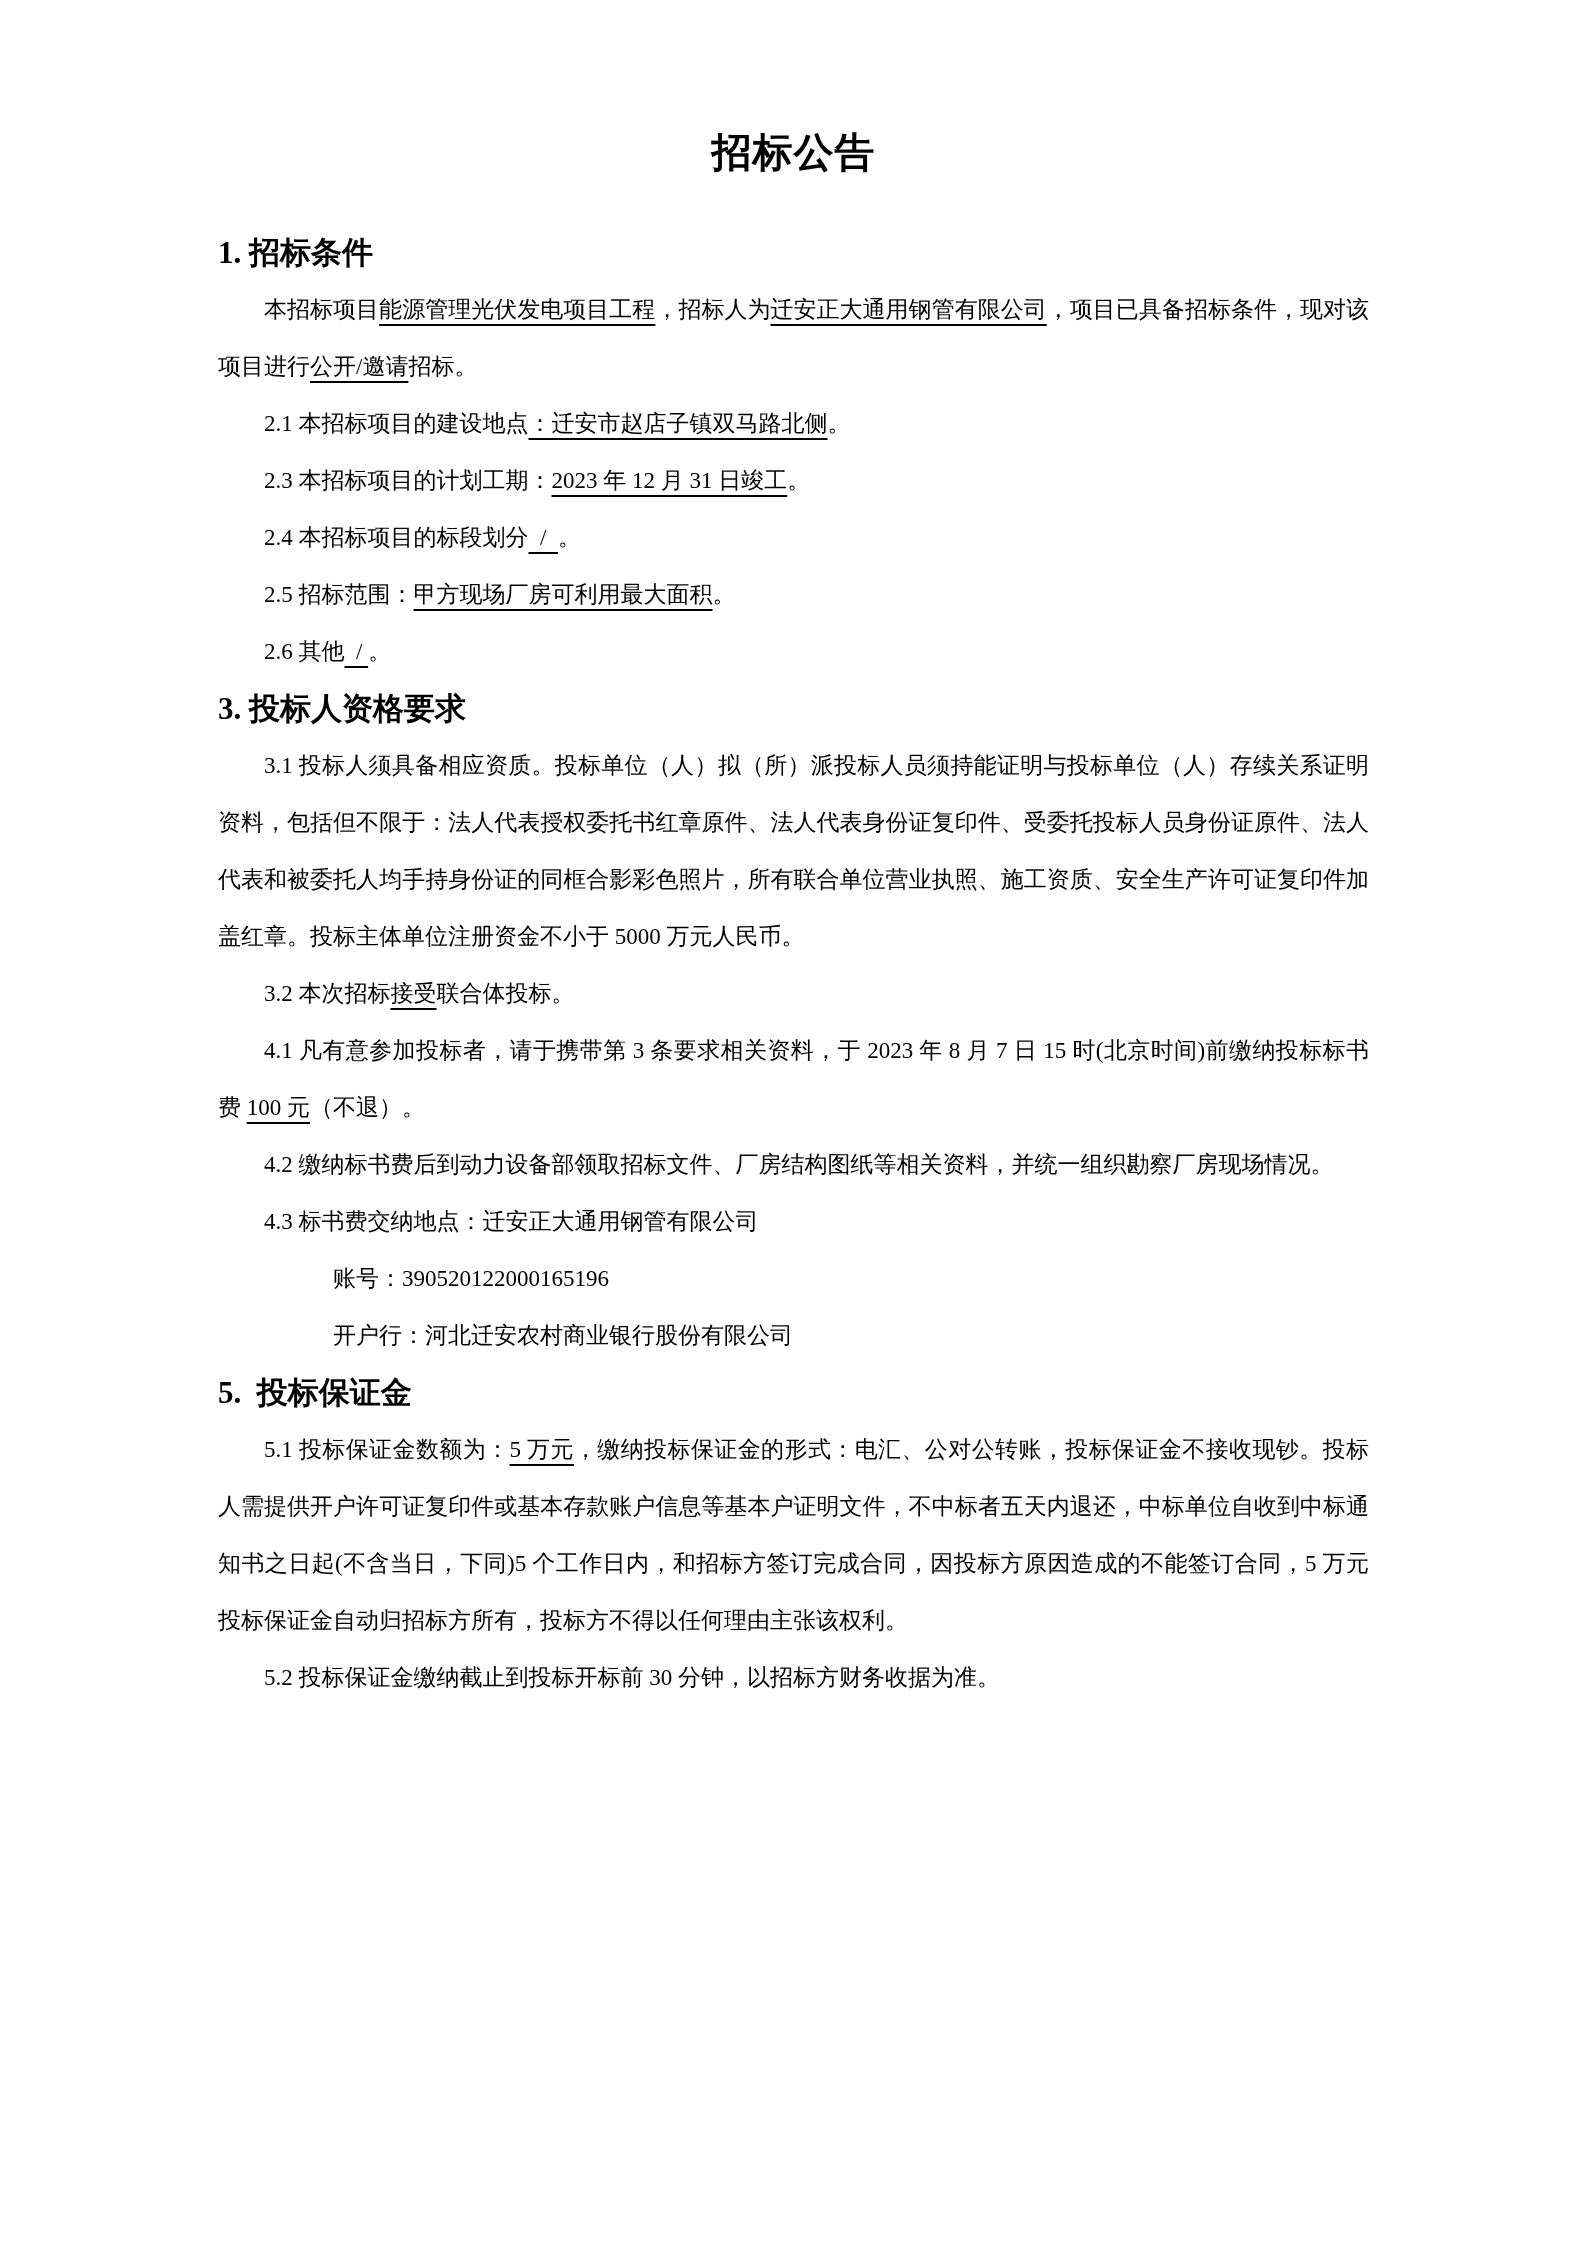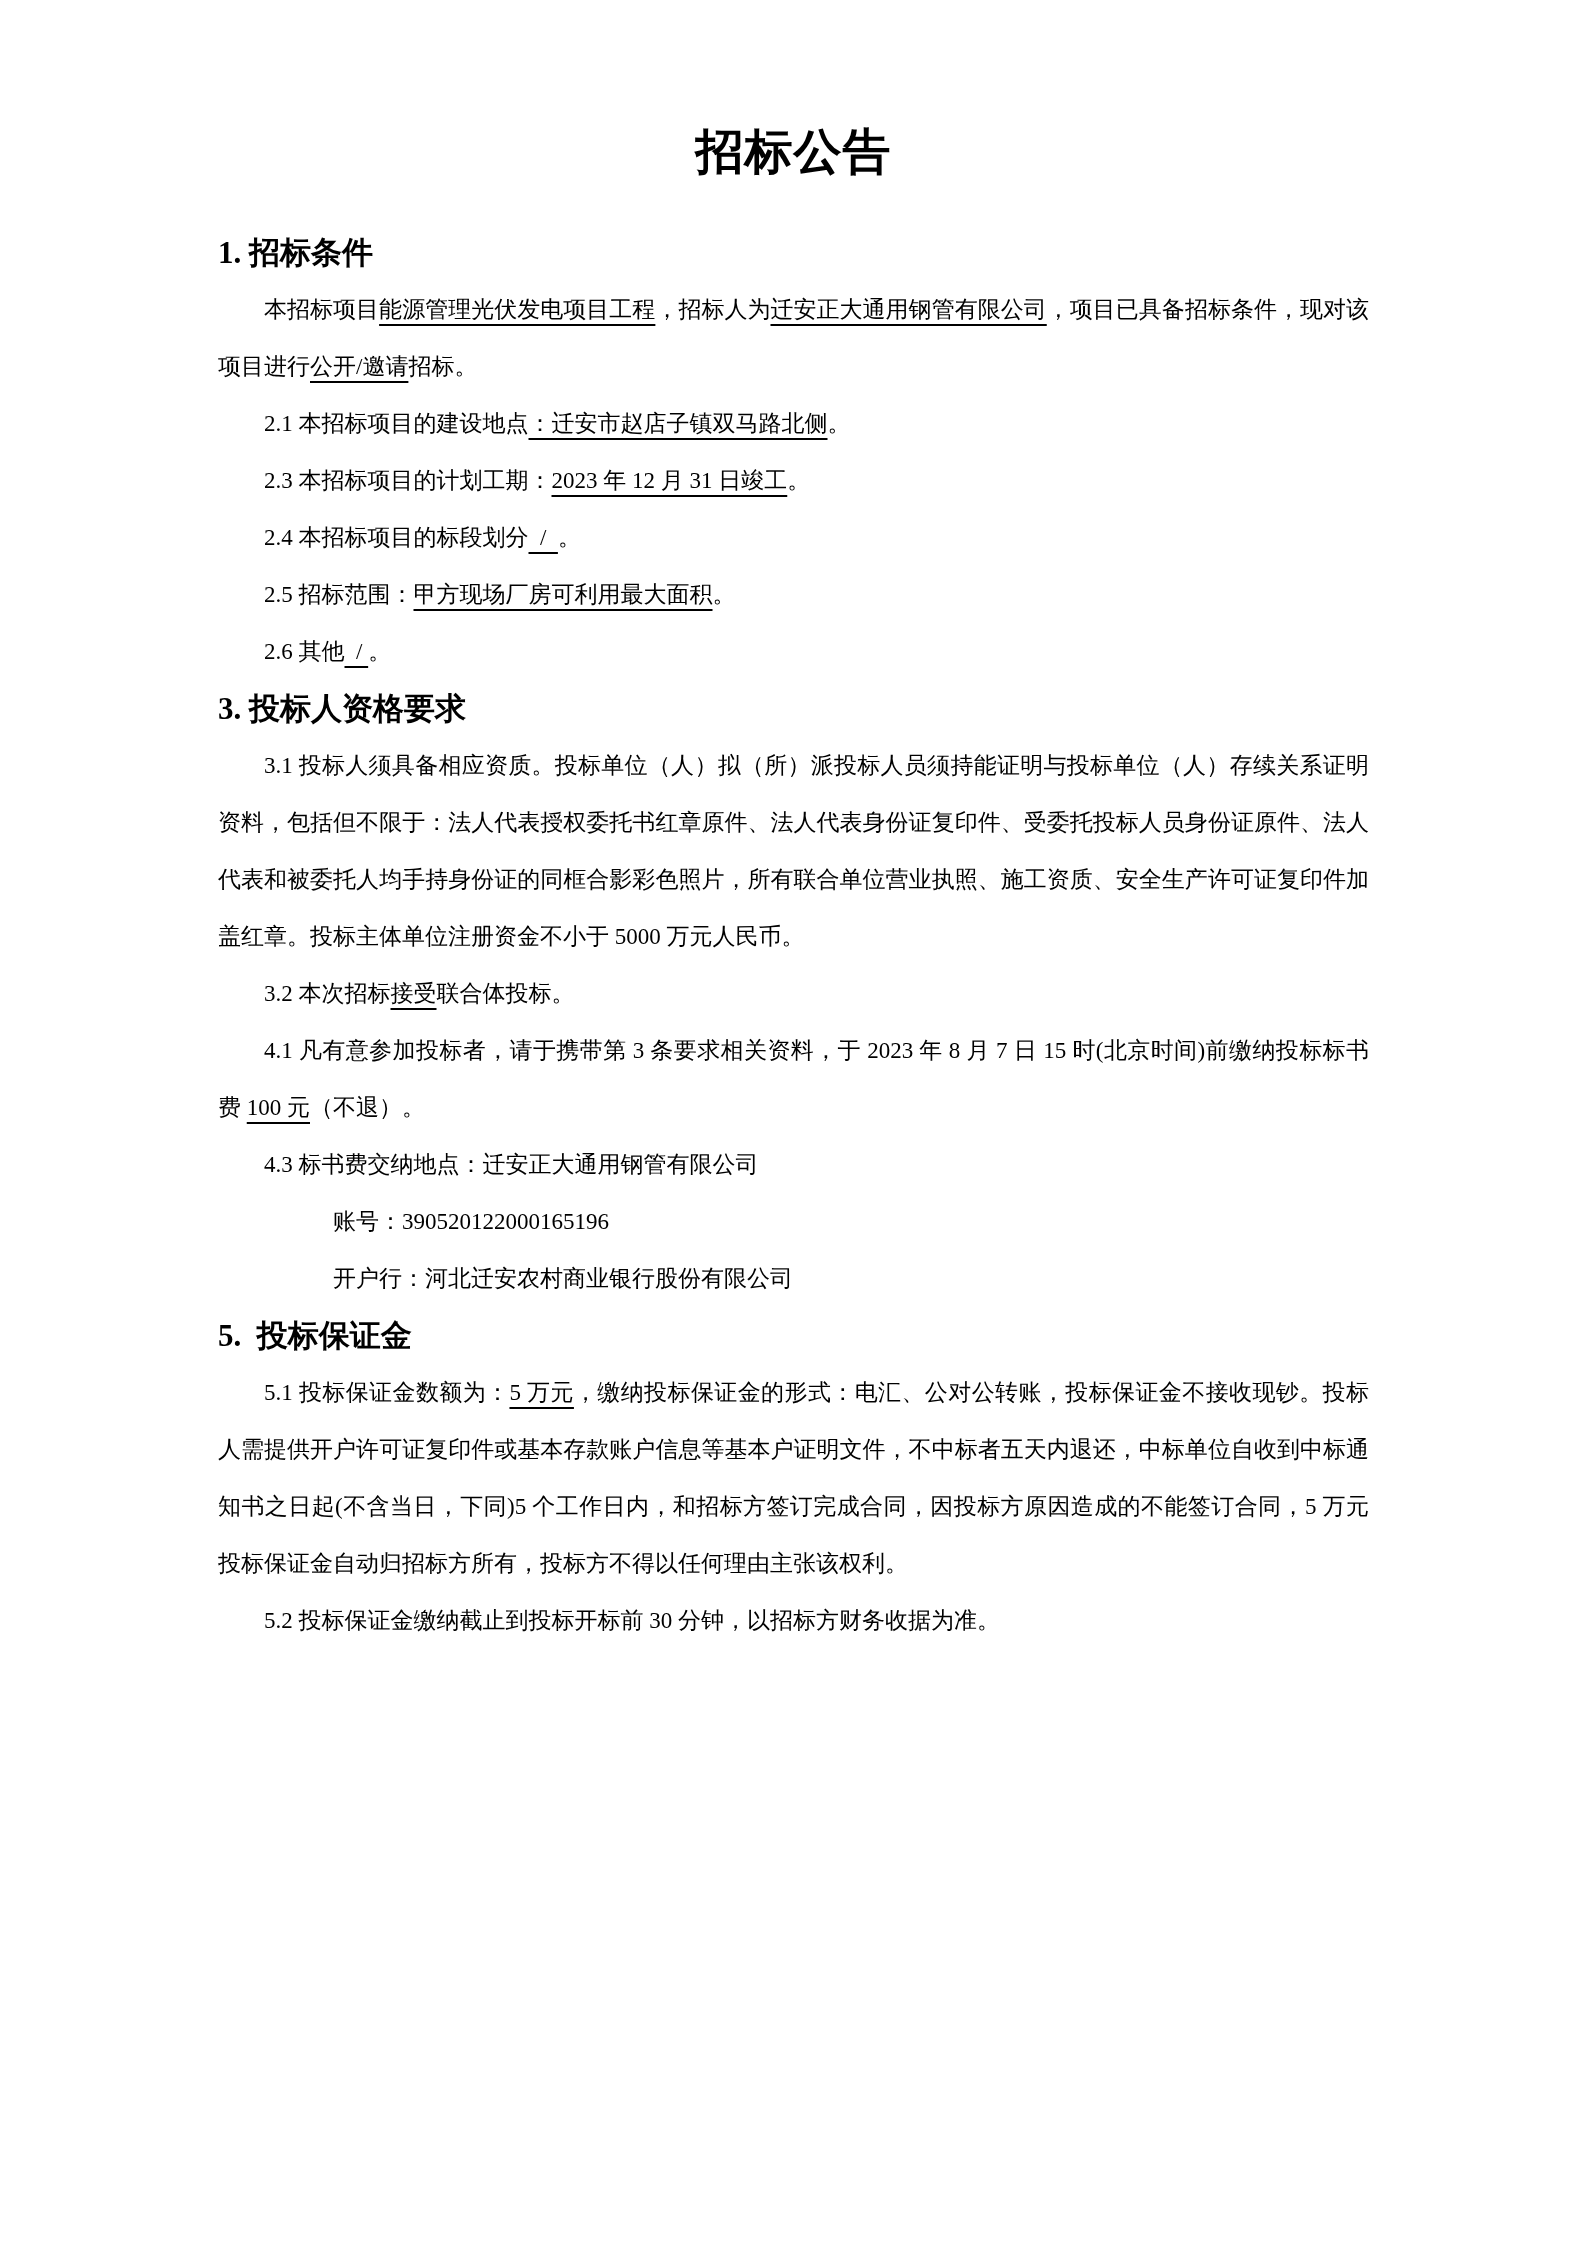--- a/index.html
+++ b/index.html
@@ -15,21 +15,21 @@
     background: #ffffff;
     color: #000000;
     box-sizing: border-box;
     padding: 116px 218px 0 218px;
     font-family: "Liberation Serif", serif;
     overflow: hidden;
   }
   .doc-title {
     font-family: "Liberation Sans", sans-serif;
     font-weight: bold;
-    font-size: 48px;
+    font-size: 40px;
     line-height: 72px;
     text-align: center;
     margin: 0 0 36px 0;
     letter-spacing: 1px;
   }
   .sec-heading {
     font-family: Liberation Serif, serif;
     font-weight: bold;
     font-size: 31px;
     line-height: 57px;
@@ -63,20 +63,21 @@
       <p class="para"><span>本招标项目</span><span class="u">能源管理光伏发电项目工程</span><span>，招标人为</span><span class="u">迁安正大通用钢管有限公司</span><span>，项目已具备招标条件，现对该项目进行</span><span class="u">公开/邀请</span><span>招标。</span></p>
       <p class="para"><span>2.1 本招标项目的建设地点</span><span class="u">：迁安市赵店子镇双马路北侧</span><span>。</span></p>
       <p class="para"><span>2.3 本招标项目的计划工期：</span><span class="u">2023 年 12 月 31 日竣工</span><span>。</span></p>
       <p class="para"><span>2.4 本招标项目的标段划分</span><span class="u">&nbsp;&nbsp;/&nbsp;&nbsp;</span><span>。</span></p>
       <p class="para"><span>2.5 招标范围：</span><span class="u">甲方现场厂房可利用最大面积</span><span>。</span></p>
       <p class="para"><span>2.6 其他</span><span class="u">&nbsp;&nbsp;/&nbsp;</span><span>。</span></p>
       <h2 class="sec-heading">3. 投标人资格要求</h2>
       <p class="para"><span>3.1 投标人须具备相应资质。投标单位（人）拟（所）派投标人员须持能证明与投标单位（人）存续关系证明资料，包括但不限于：法人代表授权委托书红章原件、法人代表身份证复印件、受委托投标人员身份证原件、法人代表和被委托人均手持身份证的同框合影彩色照片，所有联合单位营业执照、施工资质、安全生产许可证复印件加盖红章。投标主体单位注册资金不小于 5000 万元人民币。</span></p>
       <p class="para"><span>3.2 本次招标</span><span class="u">接受</span><span>联合体投标。</span></p>
       <p class="para"><span>4.1 凡有意参加投标者，请于携带第 3 条要求相关资料，于 2023 年 8 月 7 日 15 时(北京时间)前缴纳投标标书费 </span><span class="u">100 元</span><span>（不退）。</span></p>
+      <p class="para"><span>4.2 缴纳标书费后到动力设备部领取招标文件、厂房结构图纸等相关资料，并统一组织勘察厂房现场情况。</span></p>
       <p class="para"><span>4.3 标书费交纳地点：迁安正大通用钢管有限公司</span></p>
       <p class="para deep-indent"><span>账号：390520122000165196</span></p>
       <p class="para deep-indent"><span>开户行：河北迁安农村商业银行股份有限公司</span></p>
       <h2 class="sec-heading">5. 投标保证金</h2>
       <p class="para"><span>5.1 投标保证金数额为：</span><span class="u">5 万元</span><span>，缴纳投标保证金的形式：电汇、公对公转账，投标保证金不接收现钞。投标人需提供开户许可证复印件或基本存款账户信息等基本户证明文件，不中标者五天内退还，中标单位自收到中标通知书之日起(不含当日，下同)5 个工作日内，和招标方签订完成合同，因投标方原因造成的不能签订合同，5 万元投标保证金自动归招标方所有，投标方不得以任何理由主张该权利。</span></p>
       <p class="para"><span>5.2 投标保证金缴纳截止到投标开标前 30 分钟，以招标方财务收据为准。</span></p>
     </div>
 </div>
 
 </body></html>

